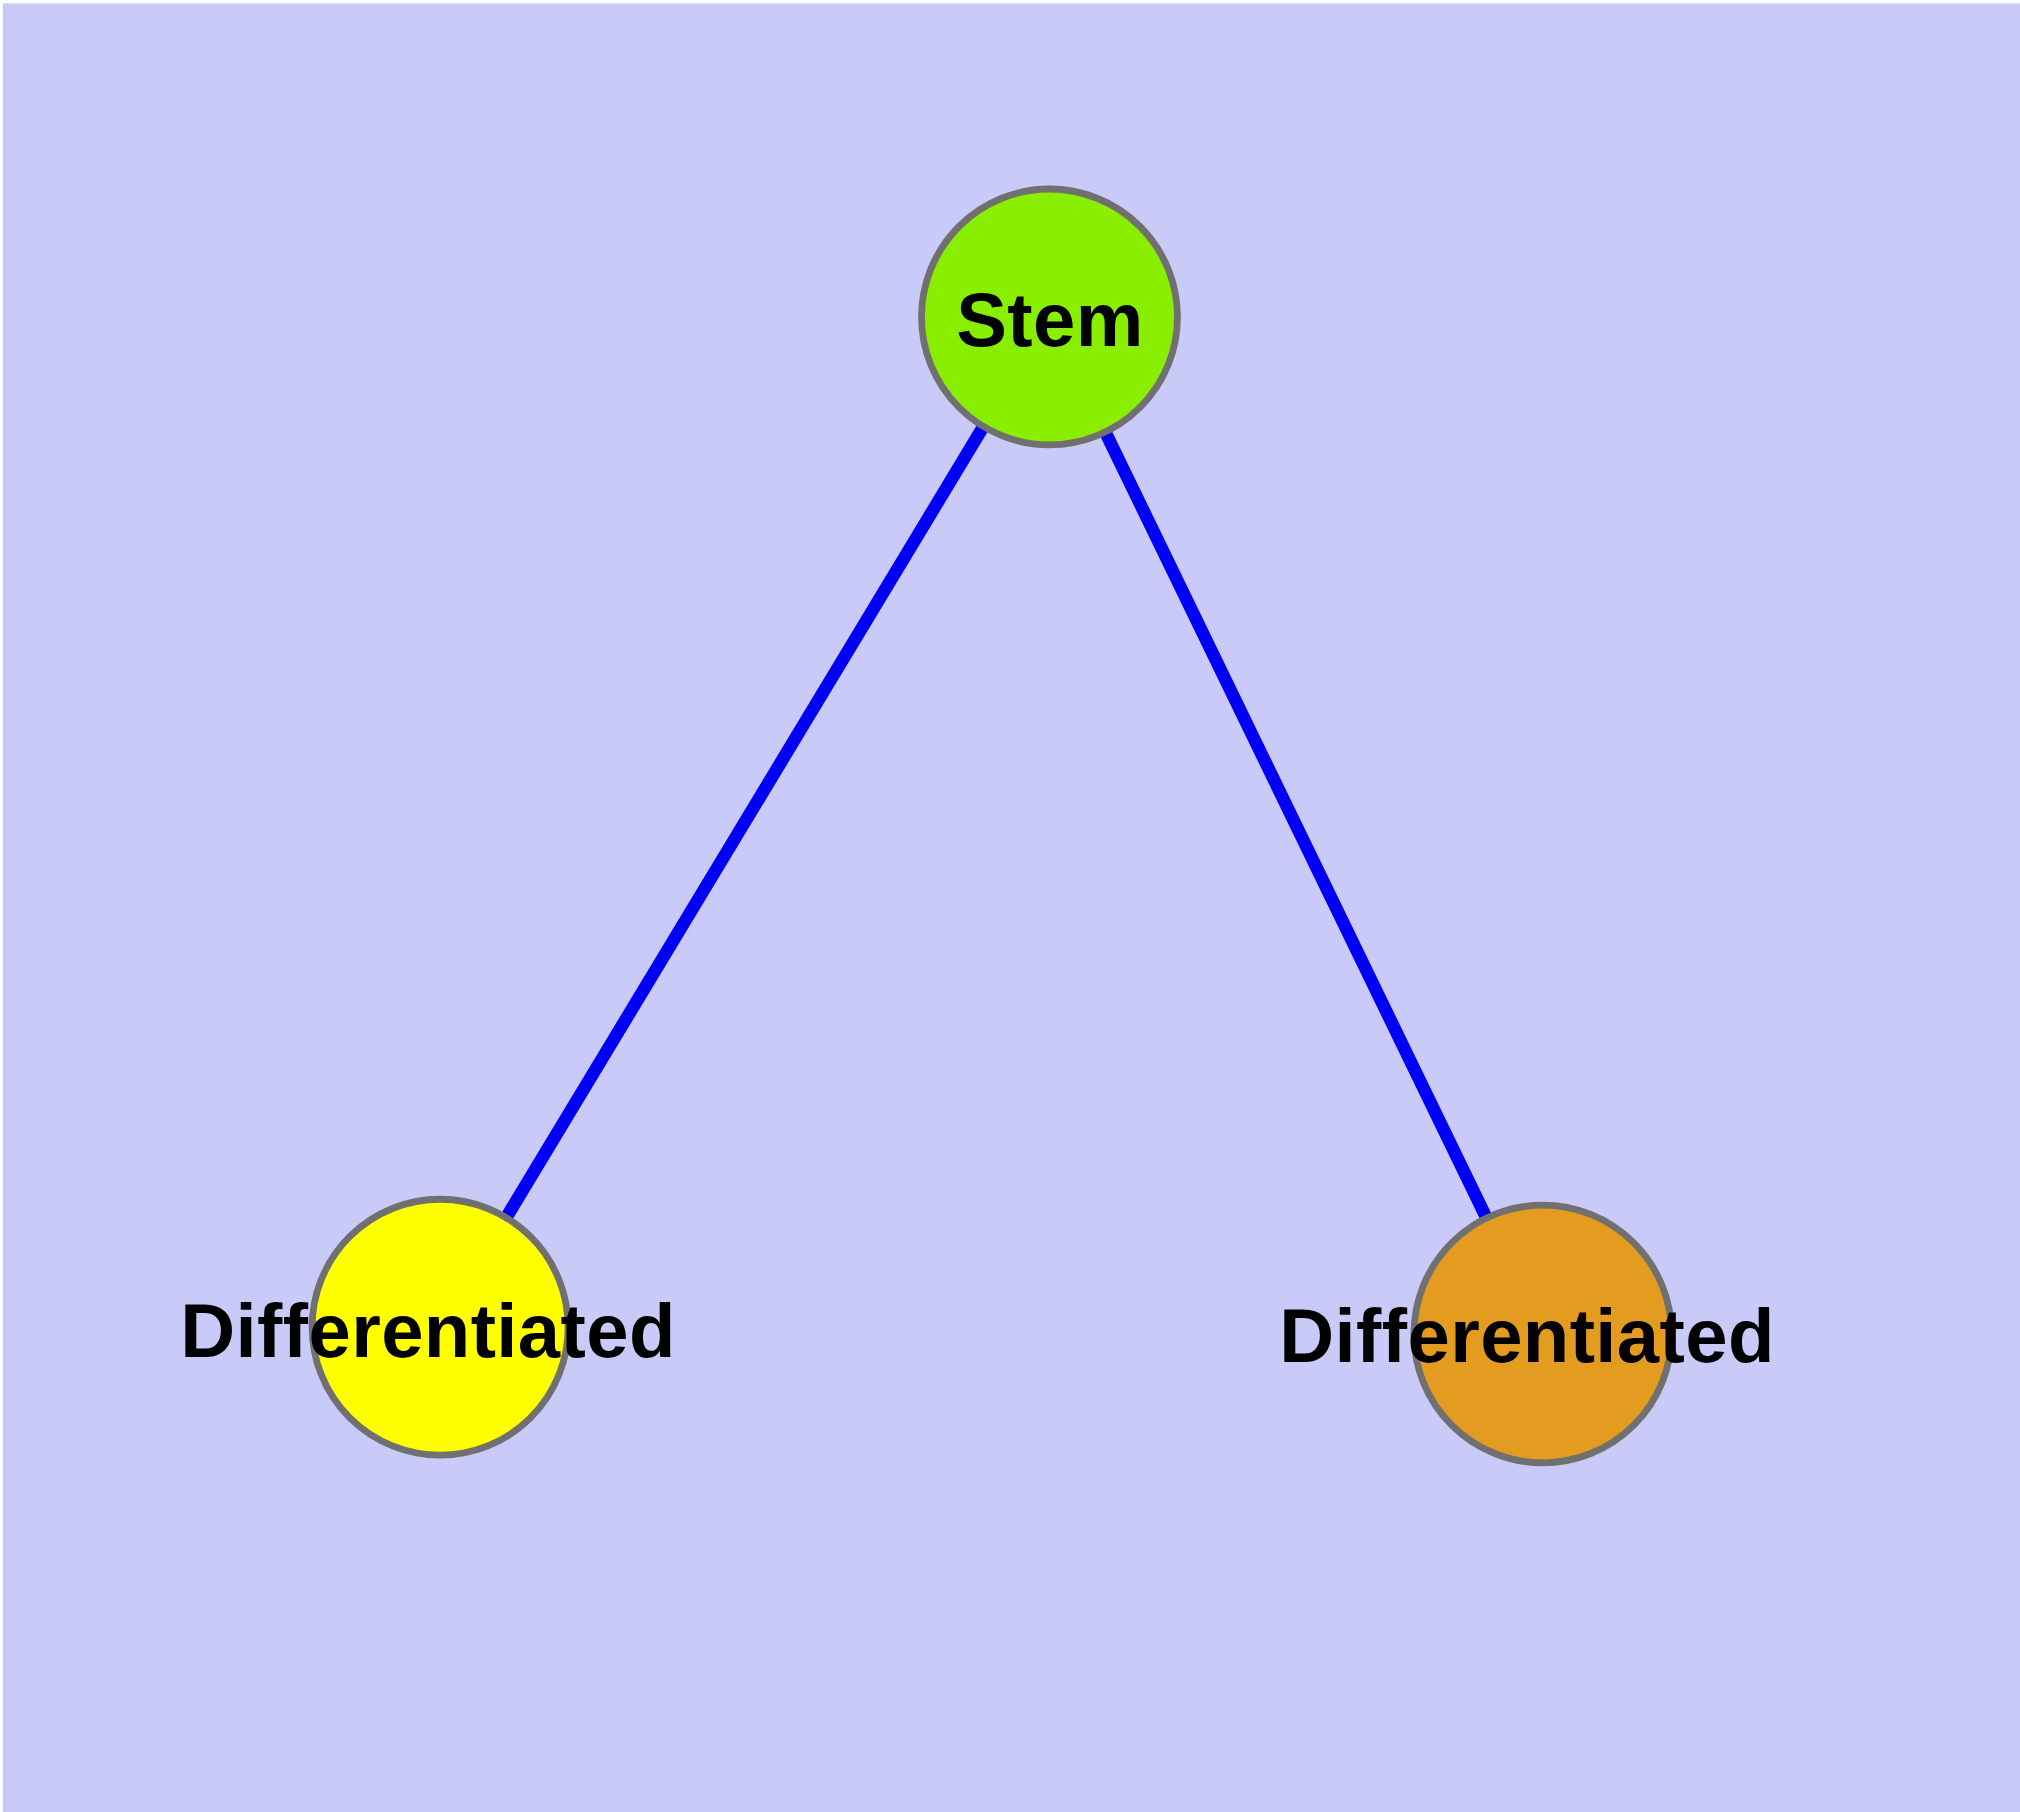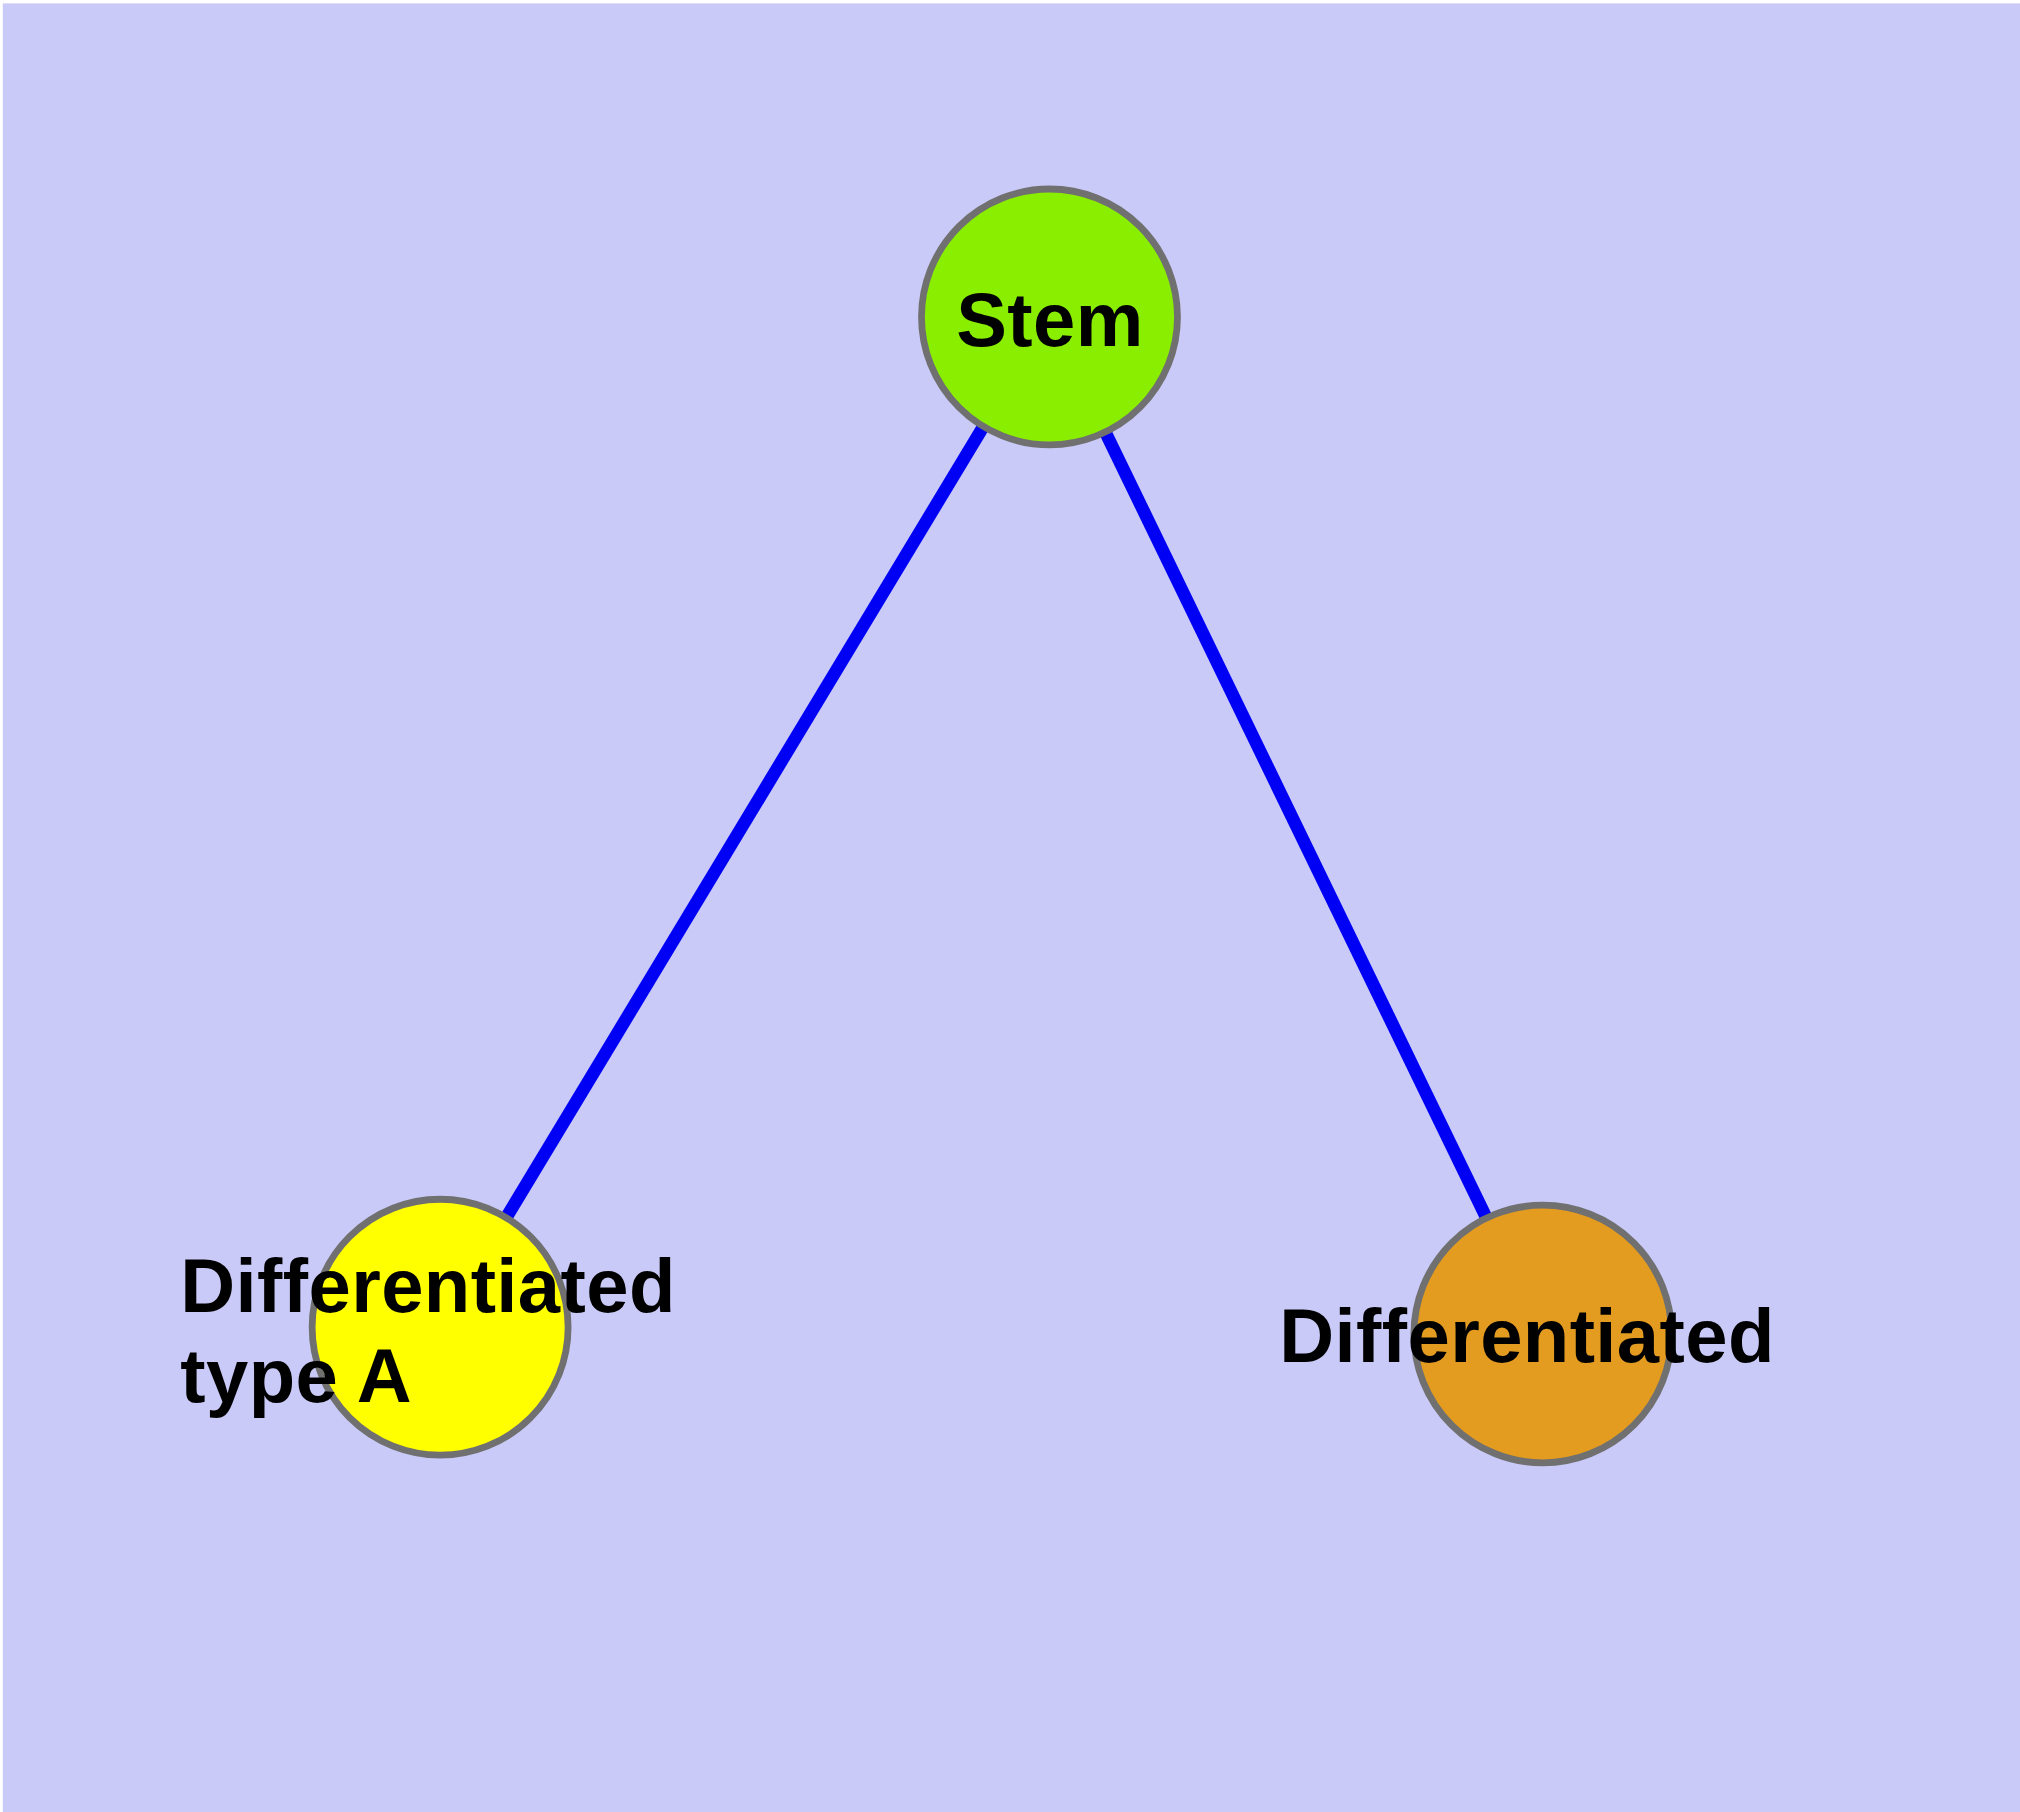--- a/index.html
+++ b/index.html
@@ -23,21 +23,21 @@
   .edge {
     stroke-width: 15px;
     stroke-linecap: butt;
   }
   .node-circle {
     stroke-width: 8px;
   }
   .node-label {
     position: absolute;
     transform: translate(-50%, -50%);
-    text-align: left;
+    text-align: right;
     white-space: nowrap;
     color: #000000;
     font-weight: bold;
     font-size: 76px;
     line-height: 90px;
     letter-spacing: 0.4px;
   }
 </style>
 </head>
 <body>
@@ -55,21 +55,20 @@
     <circle cx="519" cy="1566" r="151" class="node-circle" fill="#FFFF00" stroke="#707070"></circle>
     <circle cx="1820" cy="1574" r="152" class="node-circle" fill="#E39C20" stroke="#707070"></circle>
   </svg>
 
   <div class="node-label" style="left:1050px; top:320px;">
     <div>Stem</div>
   </div>
 
   <div class="node-label" style="left:428px; top:1331px;">
     <div>Differentiated</div>
-    <div>type A</div>
   </div>
 
   <div class="node-label" style="left:1527px; top:1336px;">
     <div>Differentiated</div>
   </div>
 
 </div>
 
 
 </body></html>

